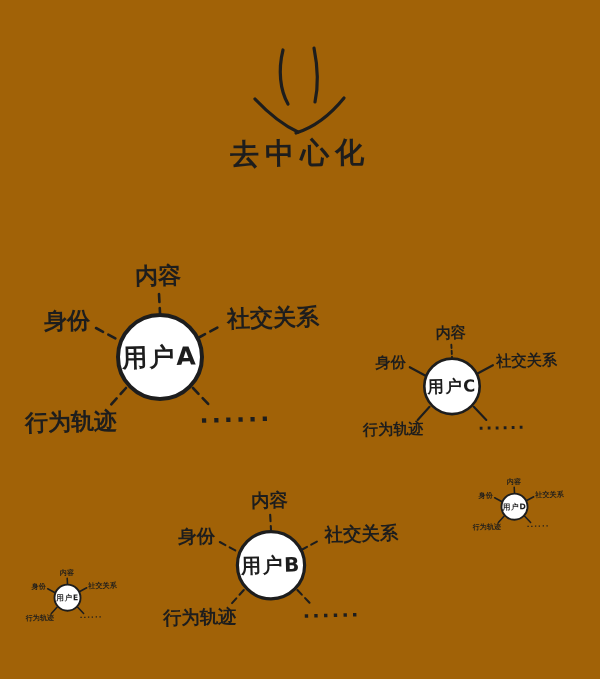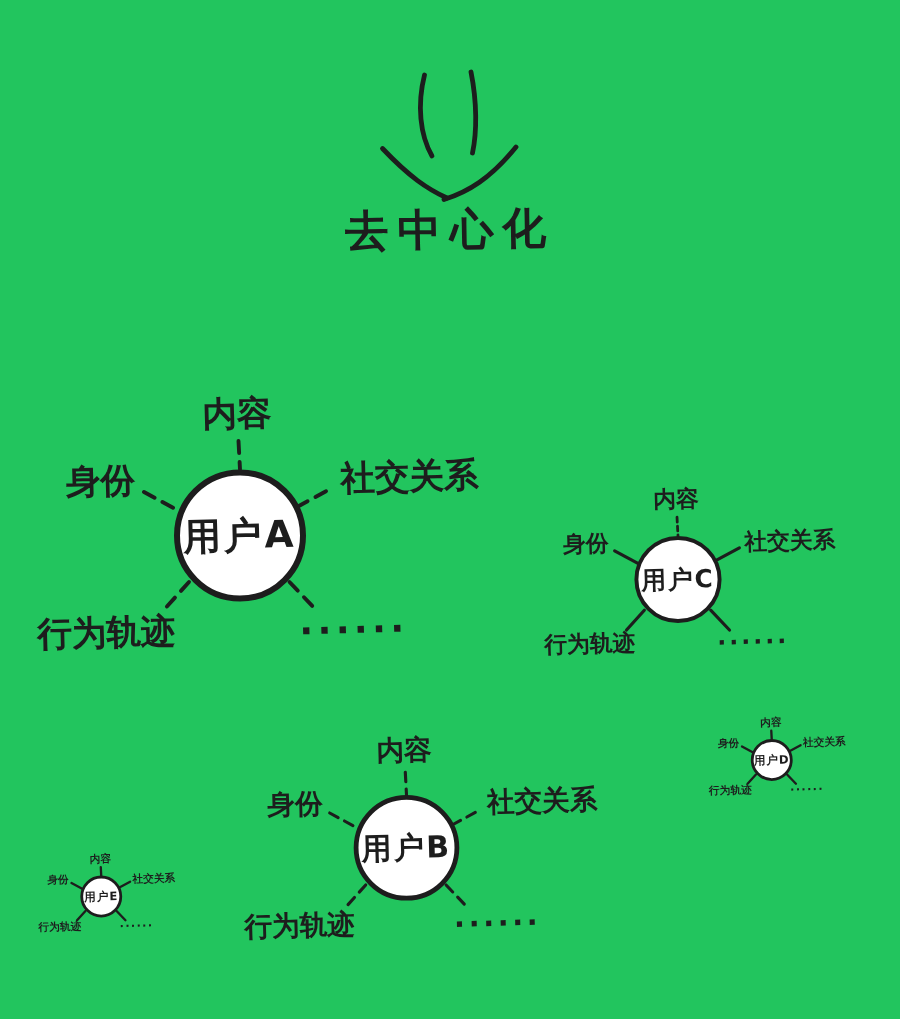--- a/index.html
+++ b/index.html
@@ -1,20 +1,20 @@
 <!DOCTYPE html>
 <html><head>
 <meta charset="utf-8">
 <style>
   html,body{margin:0;padding:0;}
   body{
     width:600px;height:679px;background:#ffffff;
     font-family:"DejaVu Sans", sans-serif;color:#1d1d1d;overflow:hidden;
   }
-  .stage{position:relative;width:600px;height:679px;background:#22c55e;}
+  .stage{position:relative;width:600px;height:679px;background:#a16207;}
 
   
   .arrow-wrap{position:absolute;left:245px;top:42px;width:110px;height:100px;}
   .title{
     position:absolute;left:200px;top:134px;width:200px;text-align:center;
     font-size:29px;font-weight:700;letter-spacing:6px;transform:rotate(-1deg);
     white-space:nowrap;
   }
 
   

